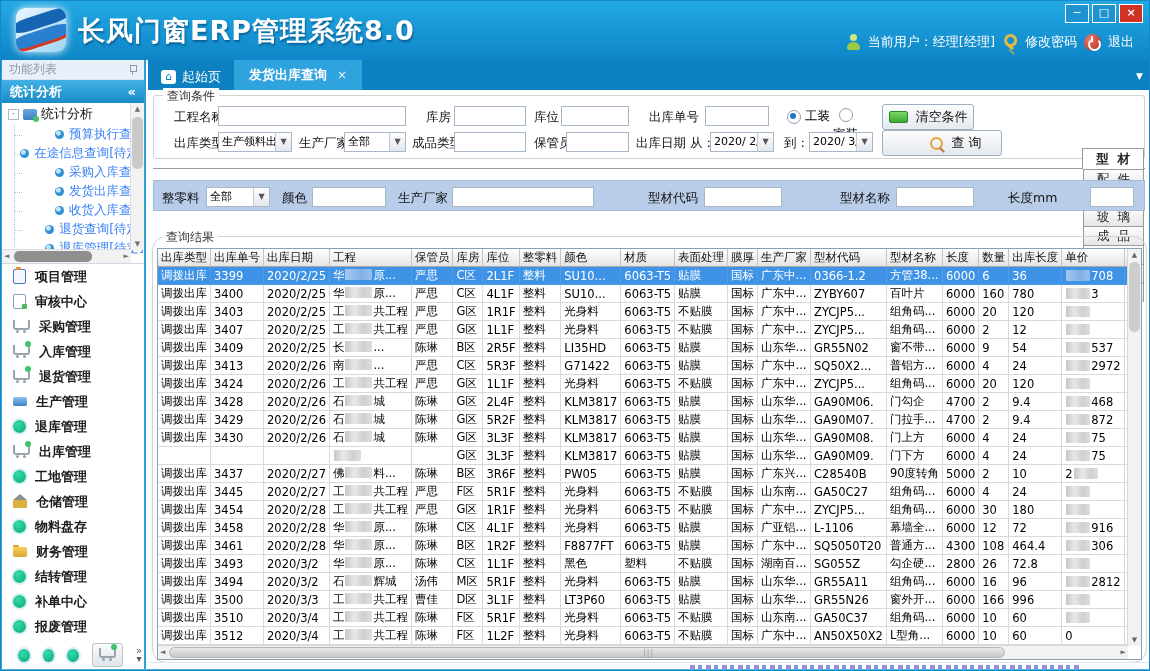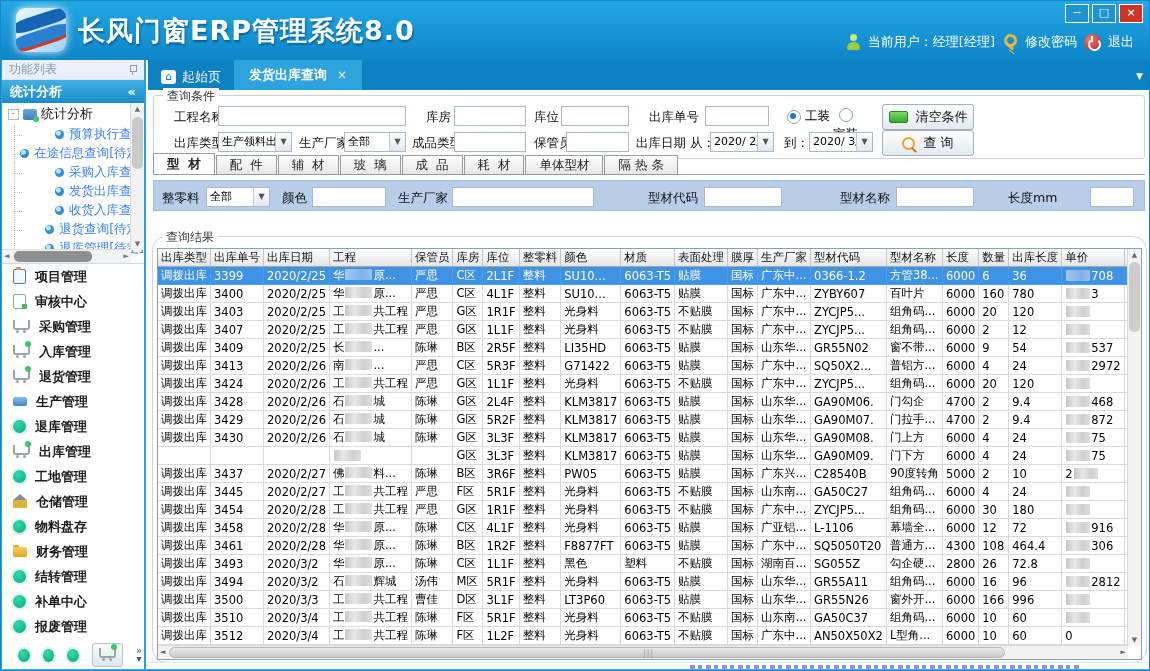--- a/index.html
+++ b/index.html
@@ -92,21 +92,21 @@
   .combo .arr{position:absolute;right:0;top:0;bottom:0;width:15px;background:linear-gradient(#fdfdfd,#e3e8ee);border-left:1px solid #c0ccd8;color:#555;font-size:8px;text-align:center;line-height:18px;}
   .radio{position:absolute;display:flex;align-items:center;gap:4px;font-size:12.5px;}
   .rdot{width:12px;height:12px;border-radius:50%;border:1px solid #8aa0b8;background:#fff;position:relative;}
   .rdot.on:after{content:"";position:absolute;left:2px;top:2px;width:6px;height:6px;border-radius:50%;background:#1d78c8;}
   .btn{position:absolute;height:24px;background:linear-gradient(#fdfdfd,#e4e9ef);border:1px solid #9fb0c0;border-radius:3px;display:flex;align-items:center;justify-content:center;gap:8px;font-size:13px;color:#111;}
   .ic-clear{width:17px;height:10px;background:linear-gradient(#7ed867,#3aa832);border:1px solid #2c8426;border-radius:2px;}
   .ic-mag{width:9px;height:9px;border:2px solid #e8a23c;border-radius:50%;position:relative;}
   .ic-mag:after{content:"";position:absolute;right:-4px;bottom:-3px;width:6px;height:2px;background:#b8792c;transform:rotate(40deg);}
 
   
-  .mat-tabs{position:absolute;left:5px;right:5px;top:64px;height:20px;border-bottom:1px solid #9a9a9a;display:flex;align-items:flex-end;}
+  .mat-tabs{position:absolute;left:5px;right:5px;top:58px;height:20px;border-bottom:1px solid #9a9a9a;display:flex;align-items:flex-end;flex-direction:column;}
   .mtab{height:18px;line-height:18px;padding:0 13px;font-size:12.5px;background:linear-gradient(#fdfdfd,#e6e6e6);border:1px solid #9a9a9a;border-bottom:none;margin-right:1px;color:#222;white-space:pre;}
   .mtab.active{background:#fff;height:20px;line-height:20px;font-weight:bold;position:relative;z-index:2;}
 
   
   .filter-bar{position:absolute;left:5px;right:5px;top:90px;height:31px;background:#b9cde9;border:1px solid #a3bcdc;box-sizing:border-box;}
   .filter-bar .fl{top:9px;}
   .filter-bar .tbox,.filter-bar .combo{top:6px;}
 
   
   .results-box{position:absolute;left:4px;right:3px;top:146px;bottom:8px;border:1px solid #d2d2d2;border-radius:14px;}
@@ -336,21 +336,21 @@
         <div class="fl" style="left:145px;top:39px;">生产厂家</div>
         <div class="combo" style="left:190px;top:36px;width:62px;"><span>全部</span><span class="arr">▼</span></div>
         <div class="fl" style="left:258px;top:39px;">成品类型</div>
         <div class="tbox" style="left:300px;top:36px;width:72px;"></div>
         <div class="fl" style="left:380px;top:39px;">保管员</div>
         <div class="tbox" style="left:412px;top:36px;width:63px;"></div>
         <div class="fl" style="left:482px;top:39px;">出库日期 从：</div>
         <div class="combo" style="left:556px;top:36px;width:64px;"><span>2020/ 2/16</span><span class="arr">▼</span></div>
         <div class="fl" style="left:630px;top:39px;">到：</div>
         <div class="combo" style="left:655px;top:36px;width:64px;"><span>2020/ 3/16</span><span class="arr">▼</span></div>
-        <div class="btn" style="left:728px;top:34px;width:90px;">
+        <div class="btn" style="left:728px;top:34px;width:90px;padding-left:28px;">
           <span class="ic-mag"></span>
           <span>查 询</span>
         </div>
       </div>
 
       <div class="mat-tabs">
           <div class="mtab active">型  材</div>
           <div class="mtab">配  件</div>
           <div class="mtab">辅  材</div>
           <div class="mtab">玻  璃</div>

